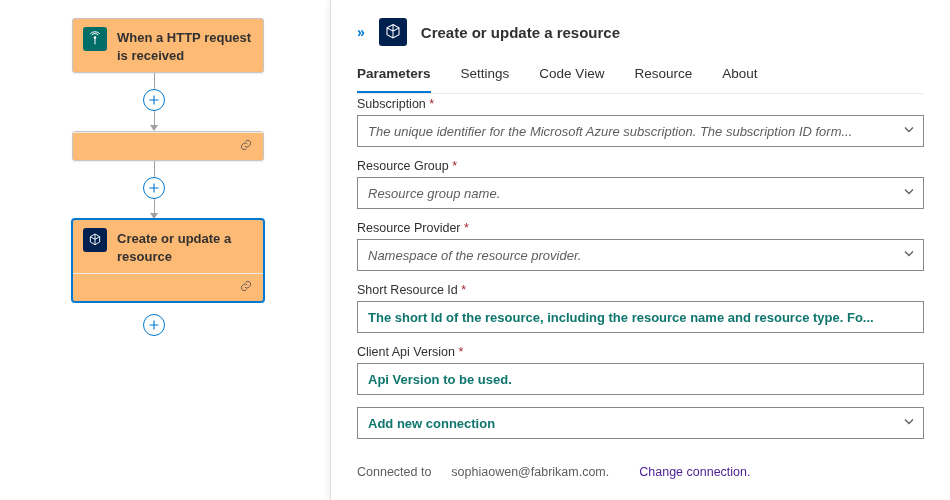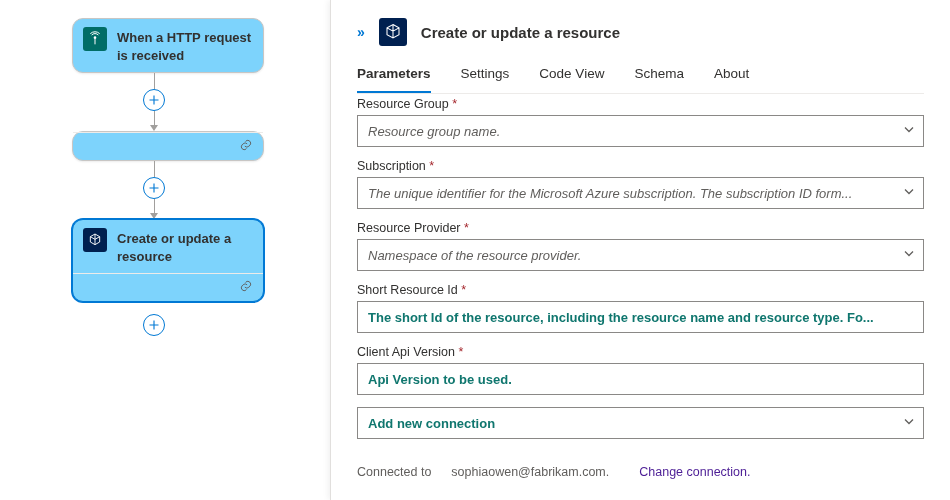--- a/index.html
+++ b/index.html
@@ -16,22 +16,22 @@
   .canvas {
     width: 330px;
     padding: 18px 52px 0 30px;
     display: flex;
     flex-direction: column;
     align-items: center;
   }
   .node {
     width: 192px;
     border: 1px solid #c8c6c4;
-    border-radius: 11px;
-    background: #7dd3fc;
+    border-radius: 3px;
+    background: #fdba74;
     box-shadow: 0 1px 2px rgba(0,0,0,0.08);
     margin-left: 28px;
   }
   .node.selected { border: 1px solid #0078d4; box-shadow: 0 0 0 1px #0078d4; }
   .node-header {
     display: flex;
     align-items: flex-start;
     padding: 8px 10px;
     gap: 10px;
   }
@@ -221,38 +221,38 @@
           <path d="M12 2l8 4.5v9L12 20l-8-4.5v-9L12 2z M12 2v18 M4 6.5l8 4.5 8-4.5" fill="none" stroke="#fff" stroke-width="1.4"></path>
         </svg>
     </div>
     <div class="panel-title">Create or update a resource</div>
   </div>
 
   <div class="tabs" id="tabs-host">
       <div class="tab active">Parameters</div>
       <div class="tab">Settings</div>
       <div class="tab">Code View</div>
-      <div class="tab">Schema</div>
+      <div class="tab">Resource</div>
       <div class="tab">About</div>
     </div>
 
   <div id="fields-host">
+      <div class="field">
+        <span class="label">Subscription <span class="req">*</span></span>
+        <div class="input-row ">
+          <span>The unique identifier for the  Microsoft Azure subscription. The subscription ID form...</span>
+          <span class="chevron"><svg viewBox="0 0 12 12">
+              <path d="M2 4l4 4 4-4" fill="none" stroke="#605e5c" stroke-width="1.3"></path>
+            </svg></span>
+        </div>
+      </div>
       <div class="field">
         <span class="label">Resource Group <span class="req">*</span></span>
         <div class="input-row ">
           <span>Resource group name.</span>
-          <span class="chevron"><svg viewBox="0 0 12 12">
-              <path d="M2 4l4 4 4-4" fill="none" stroke="#605e5c" stroke-width="1.3"></path>
-            </svg></span>
-        </div>
-      </div>
-      <div class="field">
-        <span class="label">Subscription <span class="req">*</span></span>
-        <div class="input-row ">
-          <span>The unique identifier for the  Microsoft Azure subscription. The subscription ID form...</span>
           <span class="chevron"><svg viewBox="0 0 12 12">
               <path d="M2 4l4 4 4-4" fill="none" stroke="#605e5c" stroke-width="1.3"></path>
             </svg></span>
         </div>
       </div>
       <div class="field">
         <span class="label">Resource Provider <span class="req">*</span></span>
         <div class="input-row ">
           <span>Namespace of the resource provider.</span>
           <span class="chevron"><svg viewBox="0 0 12 12">

